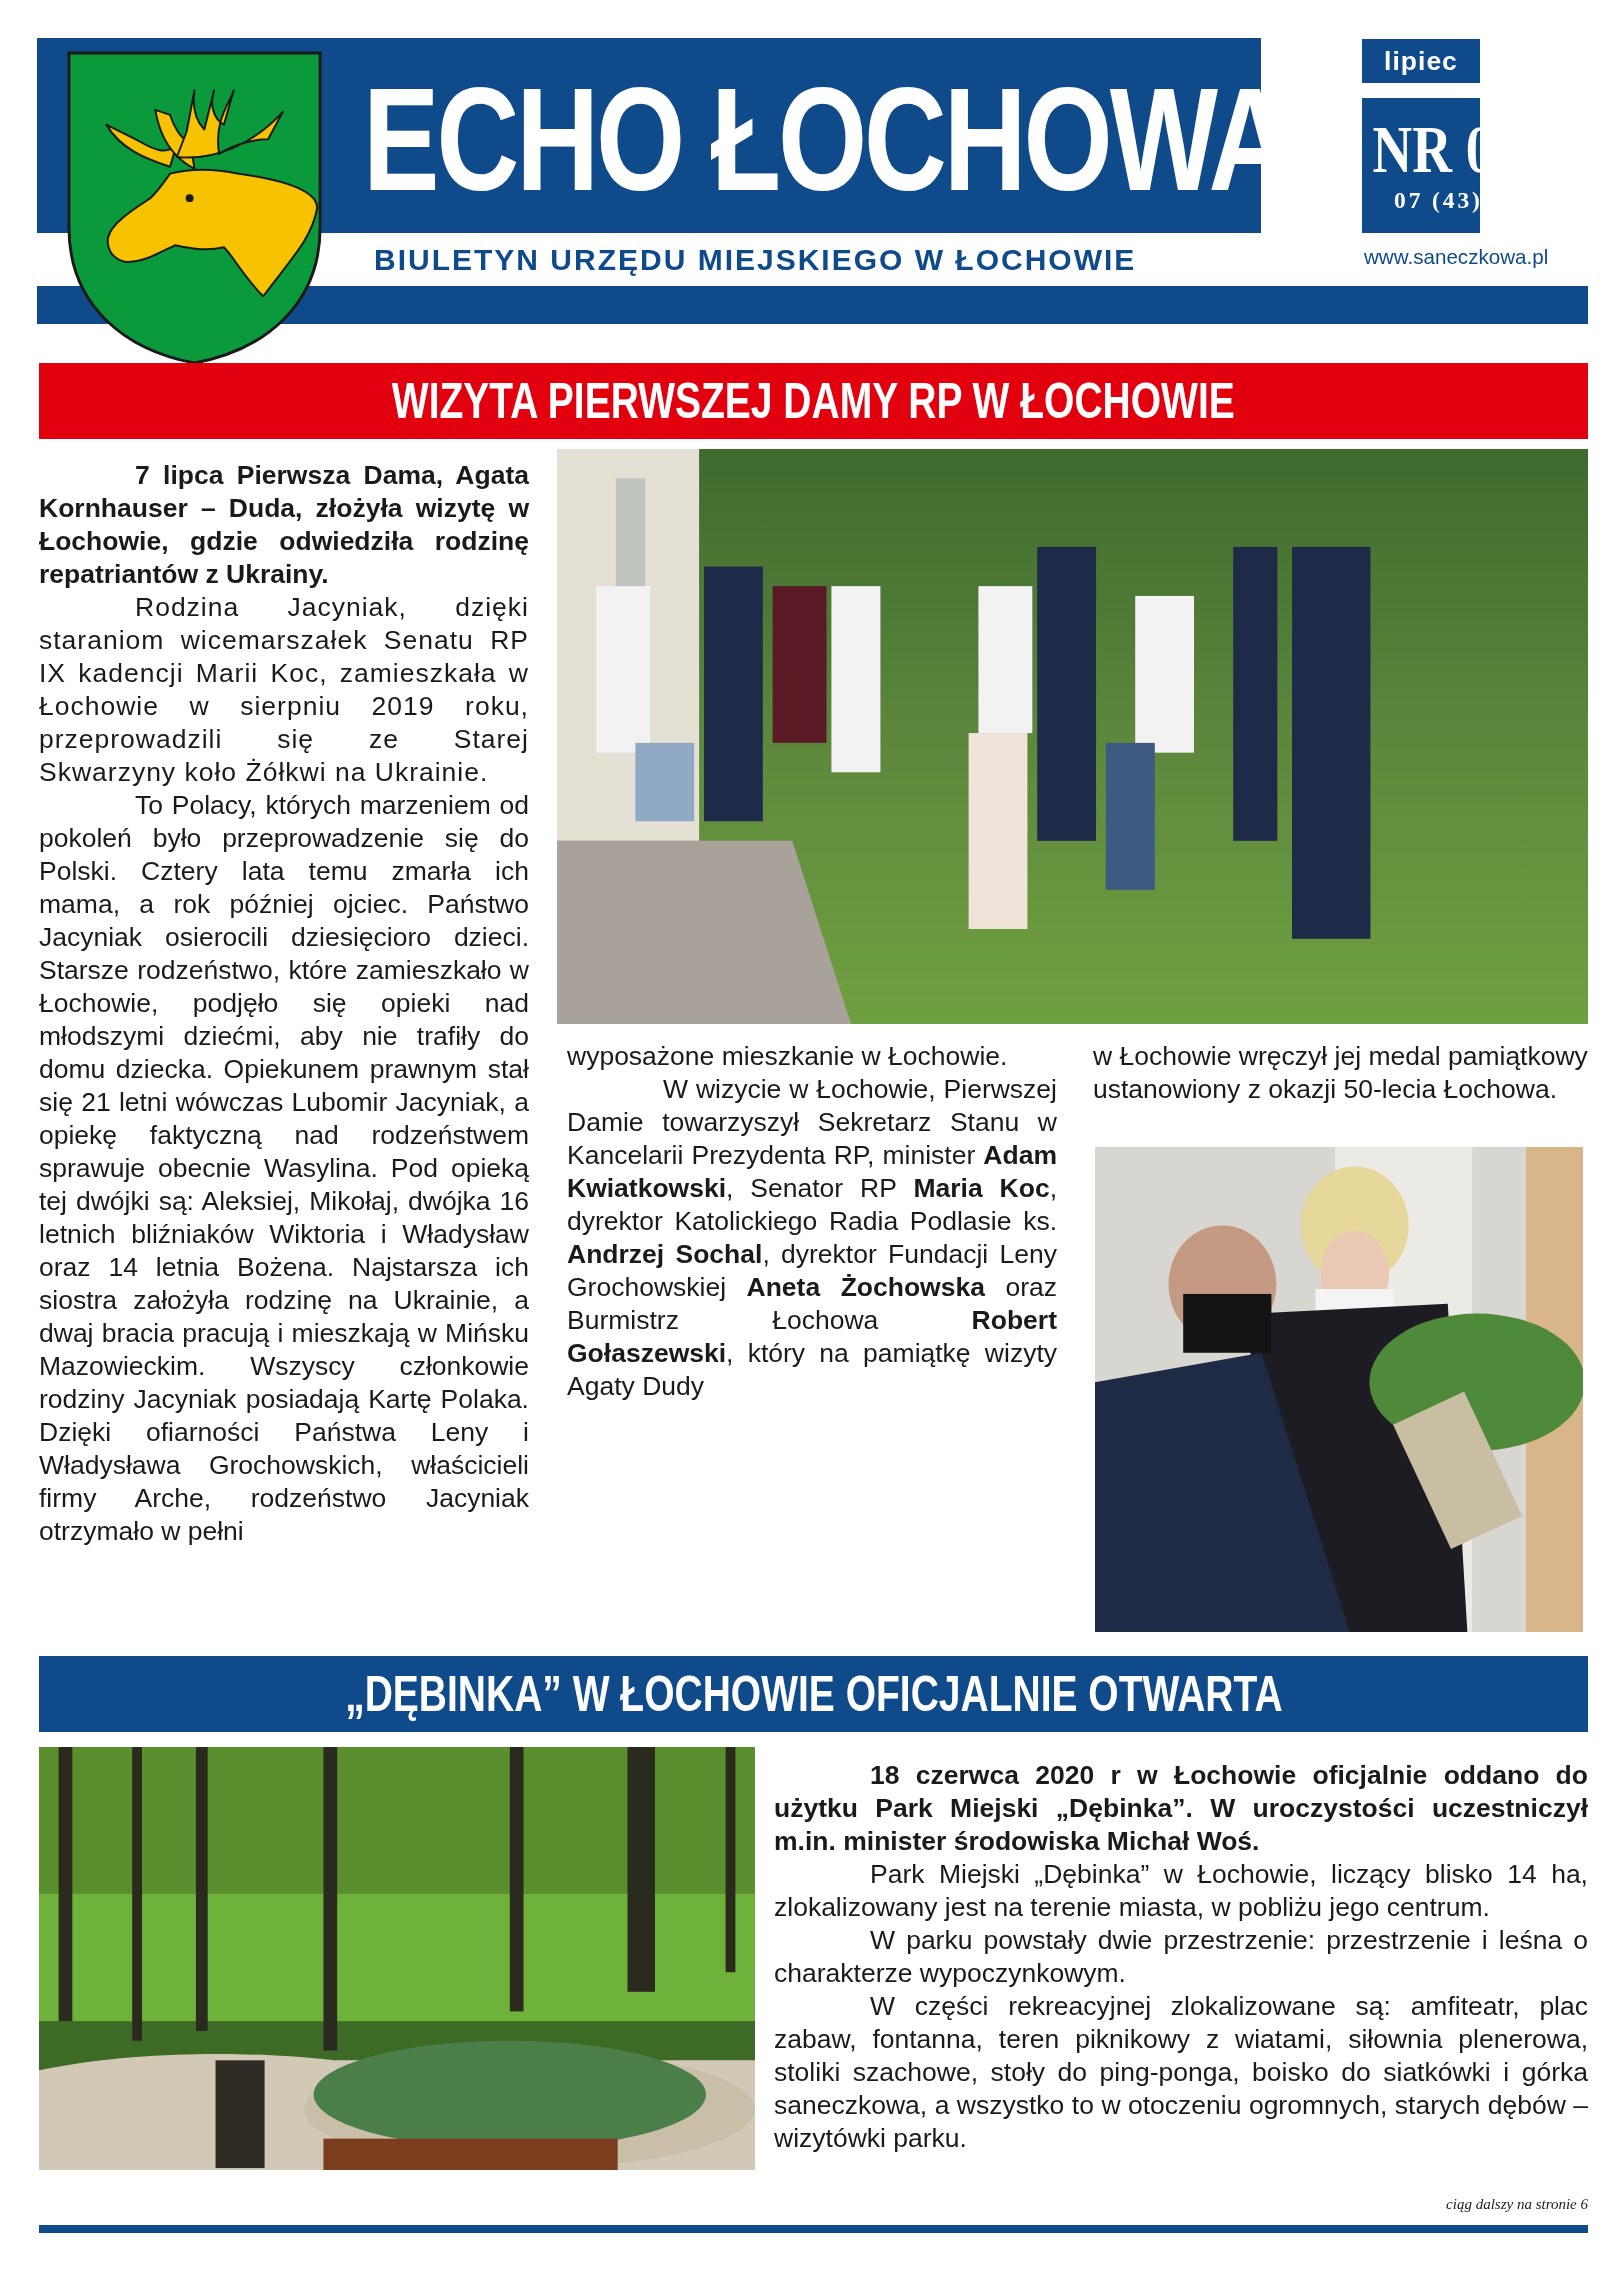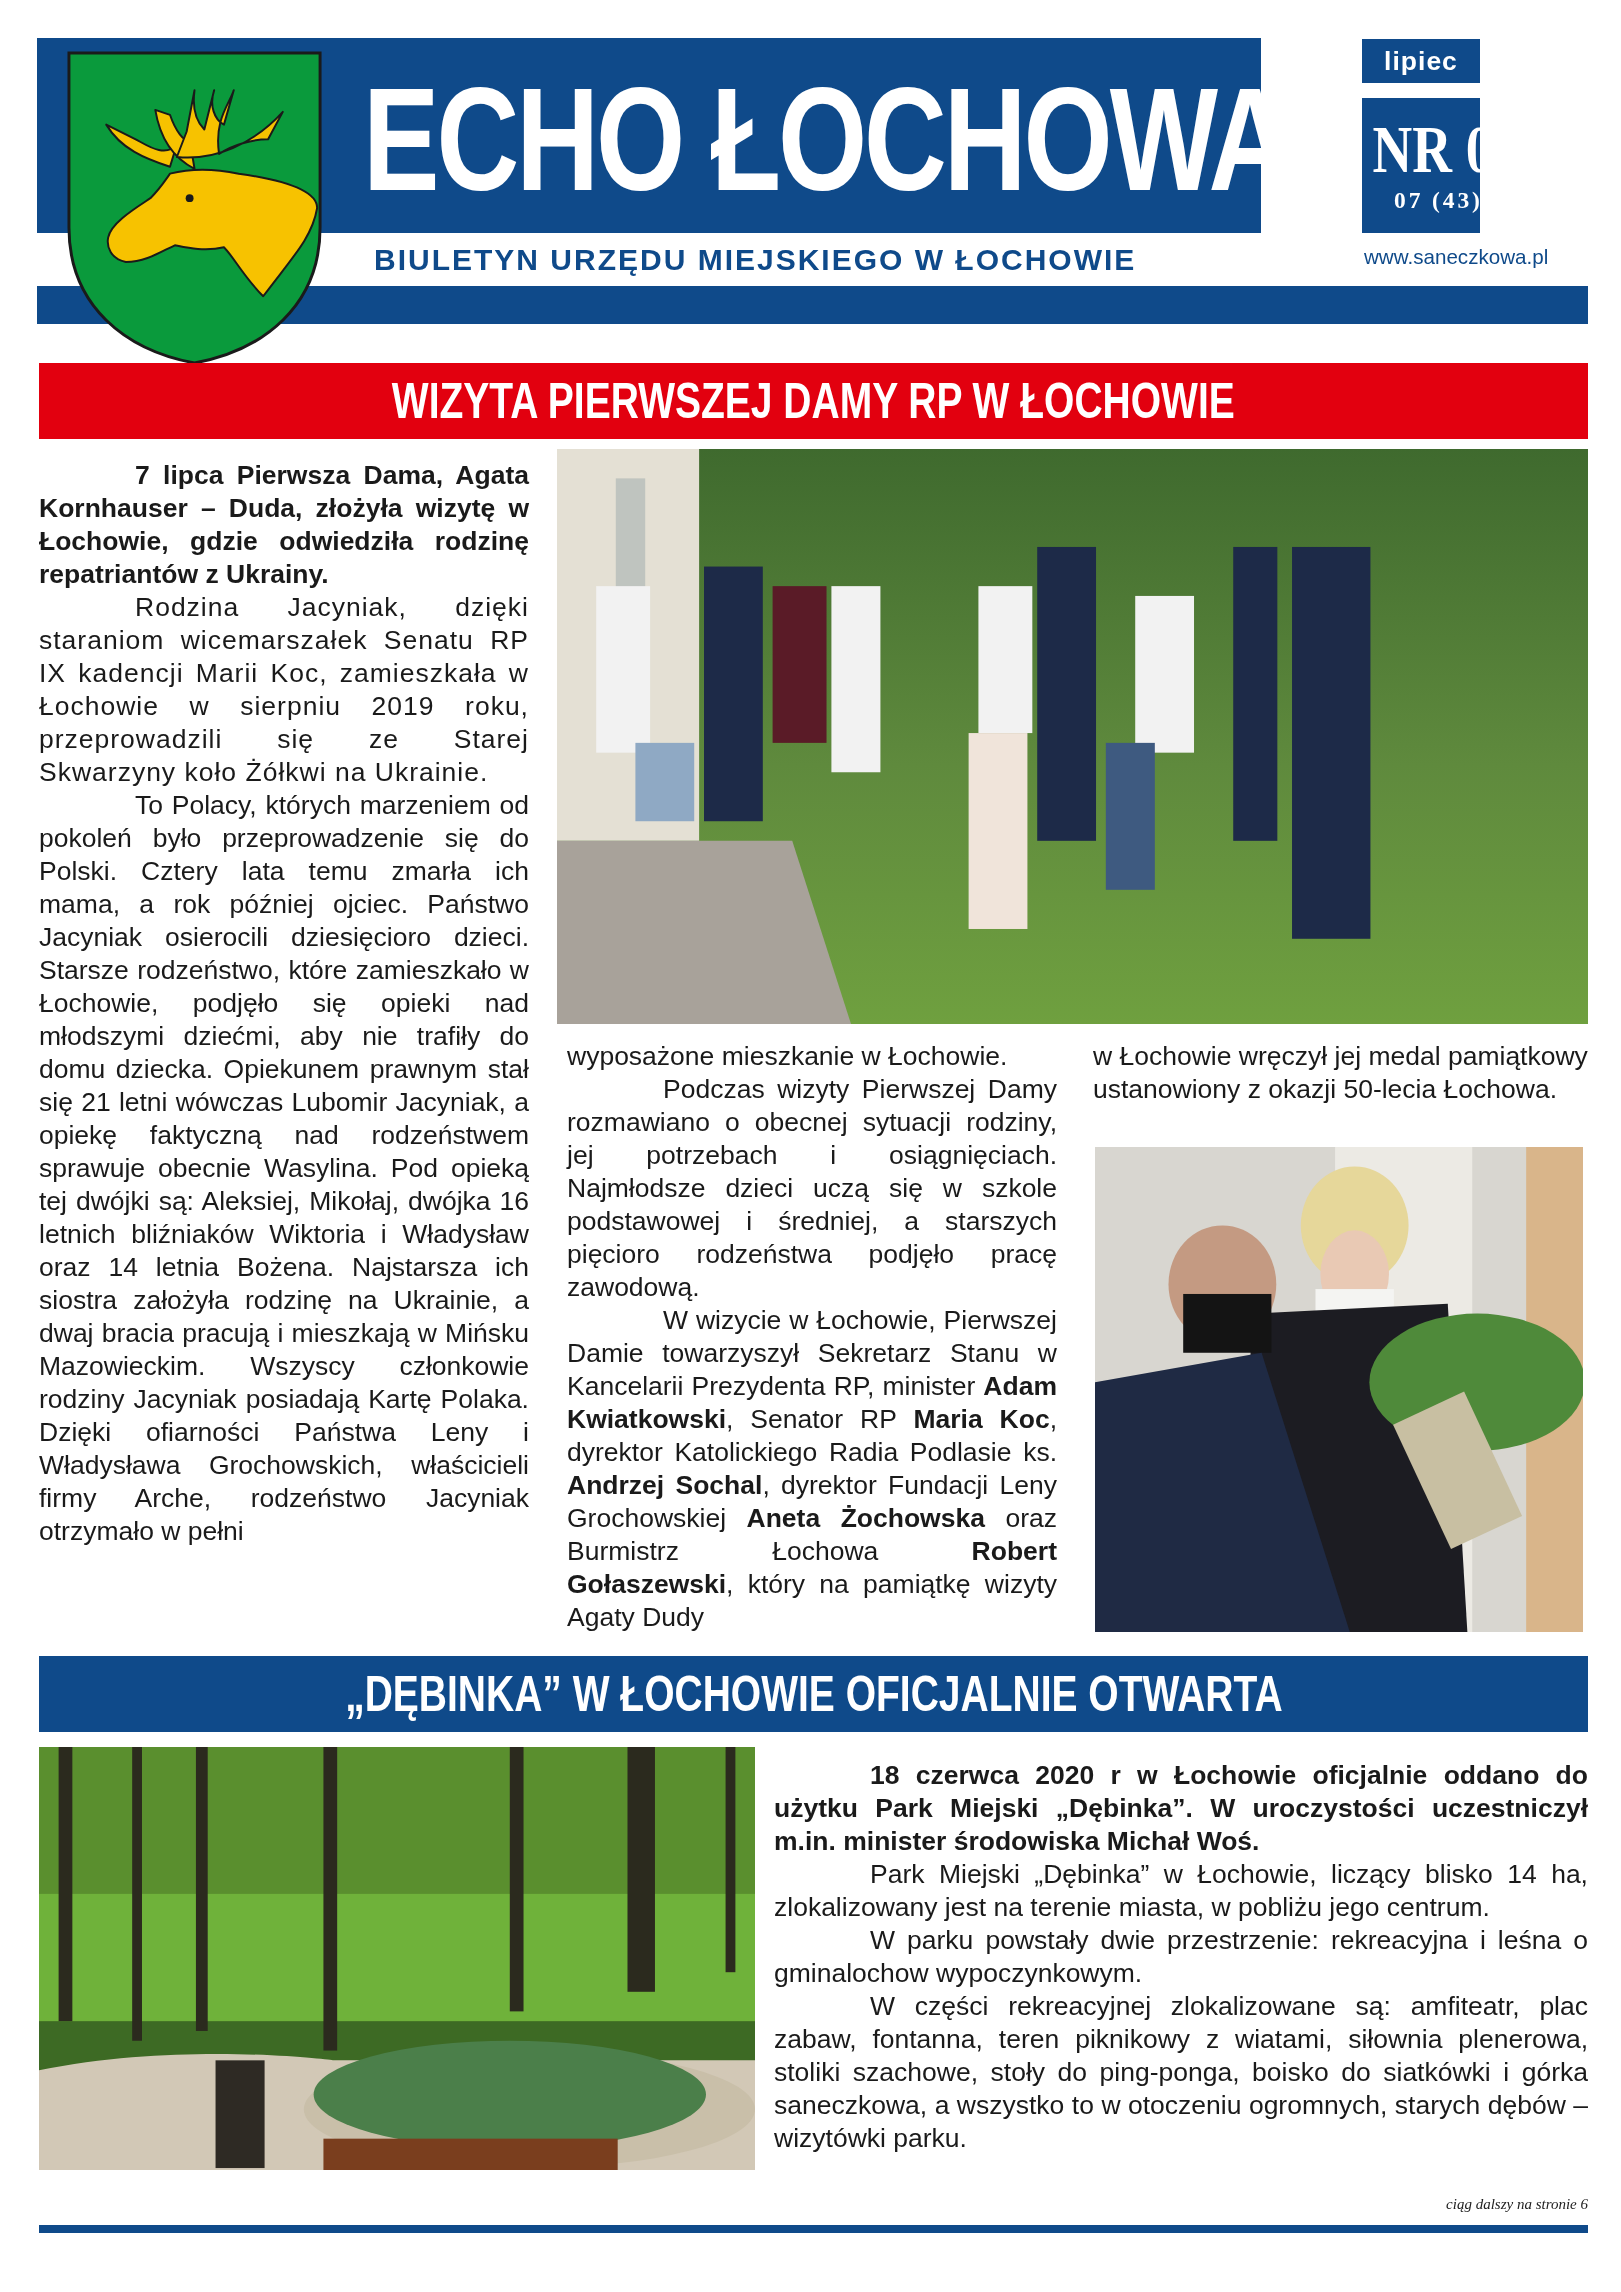--- a/index.html
+++ b/index.html
@@ -104,21 +104,20 @@
     </g>
     <rect x="220" y="140" width="55" height="160" fill="#5a1b27"></rect>
     <rect x="420" y="290" width="60" height="200" fill="#f0e4da"></rect>
     <rect x="80" y="300" width="60" height="80" fill="#8fa9c4"></rect>
     <rect x="560" y="300" width="50" height="150" fill="#3e5a80"></rect>
   </svg>
 </div>
 
 <div class="abs col col2">
   <p style="text-align:left;">wyposażone mieszkanie w Łochowie.</p>
-  <p class="ind">Podczas wizyty Pierwszej Damy rozmawiano o obecnej sytuacji rodziny, jej potrzebach i osiągnięciach. Najmłodsze dzieci uczą się w szkole podstawowej i średniej, a starszych pięcioro rodzeństwa podjęło pracę zawodową.</p>
   <p class="ind"><span>W wizycie w Łochowie, Pierwszej Damie towarzyszył Sekretarz Stanu w Kancelarii Prezydenta RP, minister </span><b>Adam Kwiatkowski</b><span>, Senator RP </span><b>Maria Koc</b><span>, dyrektor Katolickiego Radia Podlasie ks. </span><b>Andrzej Sochal</b><span>, dyrektor Fundacji Leny Grochowskiej </span><b>Aneta Żochowska</b><span> oraz Burmistrz Łochowa </span><b>Robert Gołaszewski</b><span>, który na pamiątkę wizyty Agaty Dudy</span></p>
 </div>
 
 <div class="abs col col3">
   <p style="text-align:left;">w Łochowie wręczył jej medal pamiątkowy ustanowiony z okazji 50-lecia Łochowa.</p>
 </div>
 
 <div class="abs photo photo2">
   <svg width="488" height="485" viewBox="0 0 498 495" preserveAspectRatio="none">
     <rect width="498" height="495" fill="#d8d6d0"></rect>
@@ -158,19 +157,19 @@
     <ellipse cx="500" cy="370" rx="230" ry="60" fill="#c9bfa9"></ellipse>
     <ellipse cx="480" cy="355" rx="200" ry="55" fill="#4b7f4a"></ellipse>
     <rect x="290" y="400" width="300" height="32" fill="#7a3e1e"></rect>
     <rect x="180" y="320" width="50" height="110" fill="#2e2a24"></rect>
   </svg>
 </div>
 
 <div class="abs col col4">
   <p class="ind"><b>18 czerwca 2020 r w Łochowie oficjalnie oddano do użytku Park Miejski  „Dębinka”. W uroczystości uczestniczył m.in. minister środowiska Michał Woś.</b></p>
   <p class="ind">Park Miejski „Dębinka” w Łochowie, liczący blisko 14  ha, zlokalizowany jest na terenie miasta, w pobliżu jego centrum.</p>
-  <p class="ind">W parku powstały dwie przestrzenie: rekreacyjna i leśna o gminalochow wypoczynkowym.</p>
+  <p class="ind">W parku powstały dwie przestrzenie: przestrzenie i leśna o charakterze wypoczynkowym.</p>
   <p class="ind">W części rekreacyjnej zlokalizowane są: amfiteatr, plac zabaw, fontanna, teren piknikowy z wiatami, siłownia plenerowa, stoliki szachowe, stoły do ping-ponga, boisko do siatkówki i górka saneczkowa, a wszystko to w otoczeniu ogromnych, starych dębów – wizytówki parku.</p>
 </div>
 
 <div class="abs cont">ciąg dalszy na stronie 6</div>
 <div class="abs rule-bottom"></div>
 
 
 </body></html>

